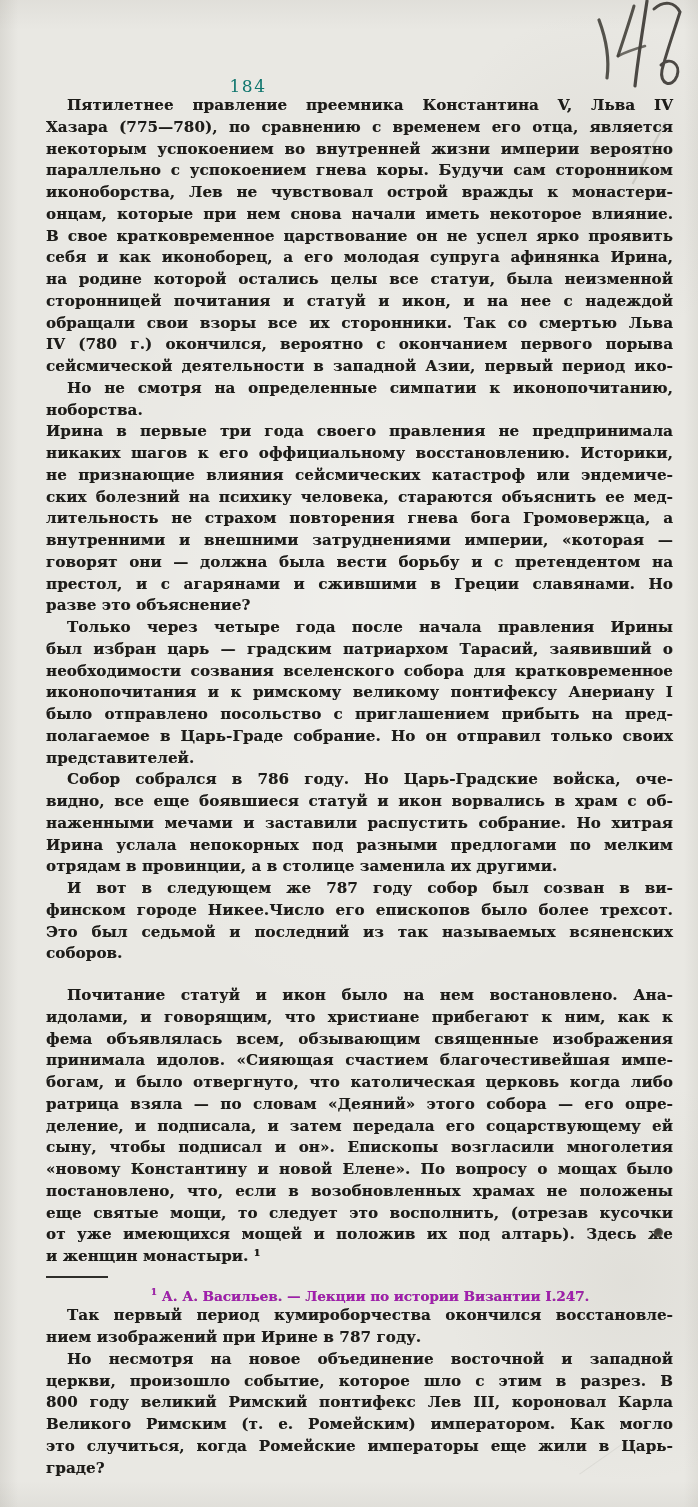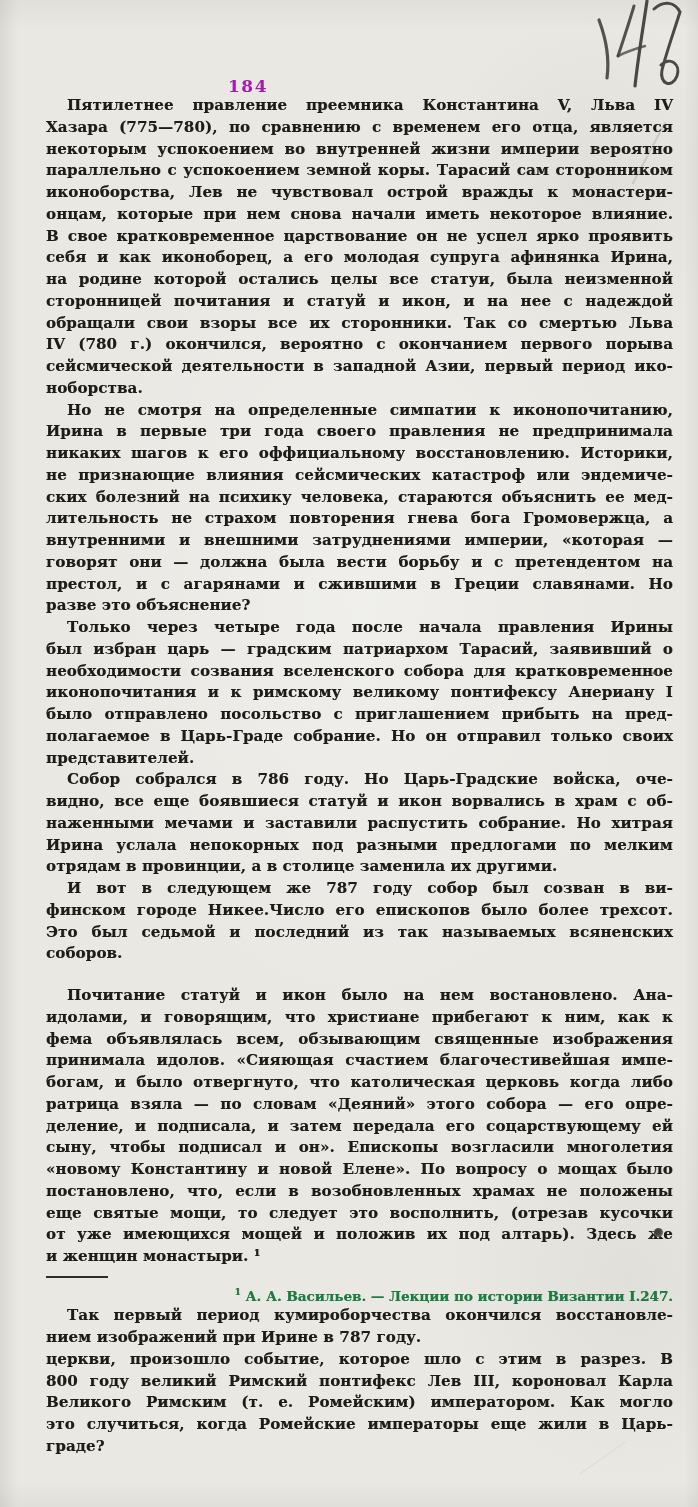--- a/index.html
+++ b/index.html
@@ -18,21 +18,21 @@
       radial-gradient(ellipse 35% 18% at 90% 85%, rgba(150,145,132,0.10), rgba(150,145,132,0) 75%),
       linear-gradient(90deg, rgba(110,105,95,0.12), rgba(110,105,95,0) 18px),
       linear-gradient(270deg, rgba(110,105,95,0.08), rgba(110,105,95,0) 14px),
       linear-gradient(180deg, rgba(110,105,95,0.07), rgba(110,105,95,0) 30px),
       linear-gradient(0deg, rgba(110,105,95,0.07), rgba(110,105,95,0) 26px),
       #e9e8e3;
   }
   .page-number {
     position: absolute; left: 213px; top: 76px; width: 70px;
     text-align: center;
-    font-size: 17px; font-weight: 700; color: #a21caf;
+    font-size: 17px; font-weight: 400; color: #0f766e;
     letter-spacing: 1.5px;
   }
   .text-block {
     position: absolute; left: 46px; top: 95px; width: 627px;
   }
   .line {
     font-size: 15px; font-weight: 700;
     line-height: 21.75px;
     color: #1d1c19;
     text-align: justify;
@@ -44,22 +44,22 @@
   .line.indent { text-indent: 21px; }
   .section-break { height: 20px; }
   .footnote-rule {
     width: 62px; height: 0;
     border-top: 2px solid #2e2d2a;
     margin: 8px 0 4px 0;
   }
   .footnote-line {
     font-size: 13.5px; font-weight: 700;
     line-height: 20px;
-    color: #15803d;
-    text-align: right;
+    color: #a21caf;
+    text-align: center;
     text-indent: 21px;
     text-shadow: 0.3px 0.2px 0.5px rgba(35,32,28,0.5);
   }
   .footnote-line sup { font-size: 9px; }
   .handwriting {
     position: absolute; left: 580px; top: -4px;
     width: 118px; height: 106px;
   }
   .speck {
     position: absolute;
@@ -100,32 +100,32 @@
   <path d="M 54 10 C 49 27 43 45 38 60" stroke="#44413b" stroke-width="3" stroke-linecap="round" opacity="0.9"></path>
   <path d="M 67 5 C 63 32 58 62 55 90" stroke="#3e3b36" stroke-width="3.2" stroke-linecap="round" opacity="0.92"></path>
   <path d="M 74 13 C 84 4 95 6 100 16 C 93 38 86 58 82 74 C 79 88 92 93 97 80 C 101 68 90 60 81 69" stroke="#3e3b36" stroke-width="3" stroke-linecap="round" opacity="0.92"></path>
   <path d="M 38 60 C 48 55 58 52 65 50" stroke="#44413b" stroke-width="2.6" stroke-linecap="round" opacity="0.75"></path>
 </svg>
 
 <div class="text-block">
     <div class="line indent">Пятилетнее правление преемника Константина V, Льва IV</div>
     <div class="line">Хазара (775—780), по сравнению с временем его отца, является</div>
     <div class="line">некоторым успокоением во внутренней жизни империи вероятно</div>
-    <div class="line">параллельно с успокоением земной коры. Тарасий сам сторонником</div>
+    <div class="line">параллельно с успокоением гнева коры. Будучи сам сторонником</div>
     <div class="line">иконоборства, Лев не чувствовал острой вражды к монастери-</div>
     <div class="line">онцам, которые при нем снова начали иметь некоторое влияние.</div>
     <div class="line">В свое кратковременное царствование он не успел ярко проявить</div>
     <div class="line">себя и как иконоборец, а его молодая супруга афинянка Ирина,</div>
     <div class="line">на родине которой остались целы все статуи, была неизменной</div>
     <div class="line">сторонницей почитания и статуй и икон, и на нее с надеждой</div>
     <div class="line">обращали свои взоры все их сторонники. Так со смертью Льва</div>
     <div class="line">IV (780 г.) окончился, вероятно с окончанием первого порыва</div>
     <div class="line">сейсмической деятельности в западной Азии, первый период ико-</div>
+    <div class="line indent">Но не смотря на определенные симпатии к иконопочитанию,</div>
     <div class="line last">ноборства.</div>
-    <div class="line indent">Но не смотря на определенные симпатии к иконопочитанию,</div>
     <div class="line">Ирина в первые три года своего правления не предпринимала</div>
     <div class="line">никаких шагов к его оффициальному восстановлению. Историки,</div>
     <div class="line">не признающие влияния сейсмических катастроф или эндемиче-</div>
     <div class="line">ских болезний на психику человека, стараются объяснить ее мед-</div>
     <div class="line">лительность не страхом повторения гнева бога Громовержца, а</div>
     <div class="line">внутренними и внешними затруднениями империи, «которая —</div>
     <div class="line">говорят они — должна была вести борьбу и с претендентом на</div>
     <div class="line">престол, и с агарянами и сжившими в Греции славянами. Но</div>
     <div class="line last">разве это объяснение?</div>
     <div class="line indent">Только через четыре года после начала правления Ирины</div>
@@ -155,20 +155,21 @@
     <div class="line">сыну, чтобы подписал и он». Епископы возгласили многолетия</div>
     <div class="line">«новому Константину и новой Елене». По вопросу о мощах было</div>
     <div class="line">постановлено, что, если в возобновленных храмах не положены</div>
     <div class="line">еще святые мощи, то следует это восполнить, (отрезав кусочки</div>
     <div class="line">от уже имеющихся мощей и положив их под алтарь). Здесь же</div>
     <div class="line last">и женщин монастыри. ¹</div>
     <div class="footnote-rule"></div>
     <div class="footnote-line"><sup>1</sup> А. А. Васильев. — Лекции по истории Византии I.247.</div>
     <div class="line indent">Так первый период кумироборчества окончился восстановле-</div>
     <div class="line last">нием изображений при Ирине в 787 году.</div>
+    <div class="line indent">Но несмотря на новое объединение восточной и западной</div>
     <div class="line">церкви, произошло событие, которое шло с этим в разрез. В</div>
     <div class="line">800 году великий Римский понтифекс Лев III, короновал Карла</div>
     <div class="line">Великого Римским (т. е. Ромейским) императором. Как могло</div>
     <div class="line">это случиться, когда Ромейские императоры еще жили в Царь-</div>
     <div class="line last">граде?</div>
   </div>
 
 <div class="speck speck-a"></div>
 <div class="speck speck-b"></div>
 <div class="scratch scratch-a"></div>

